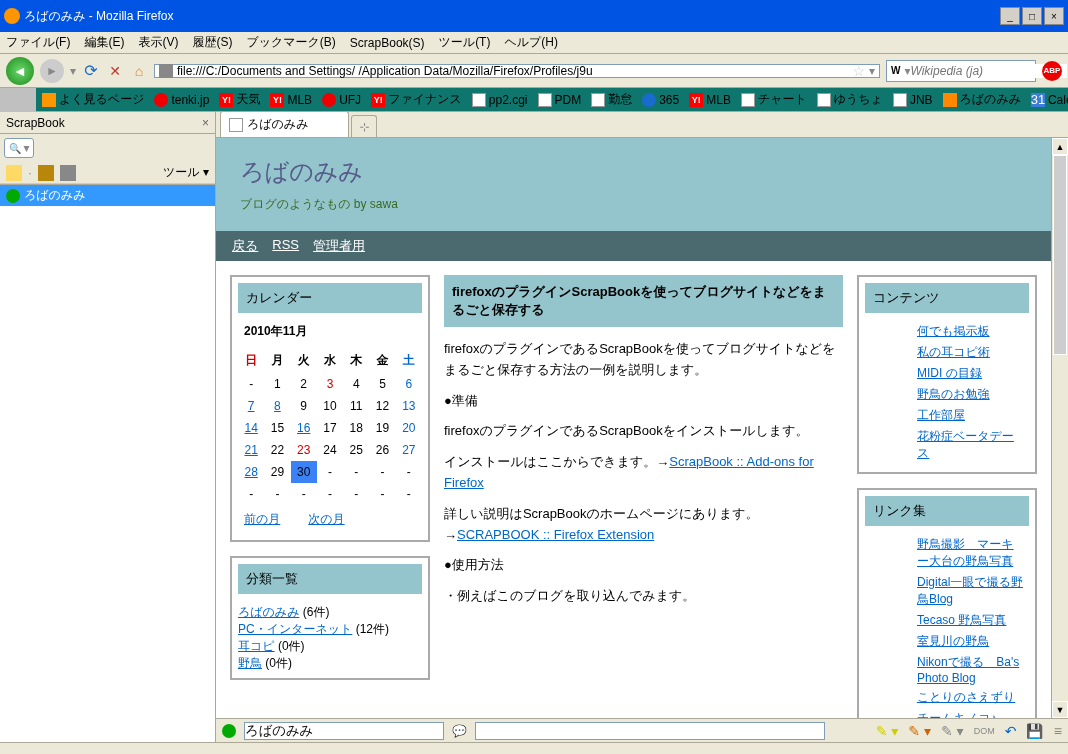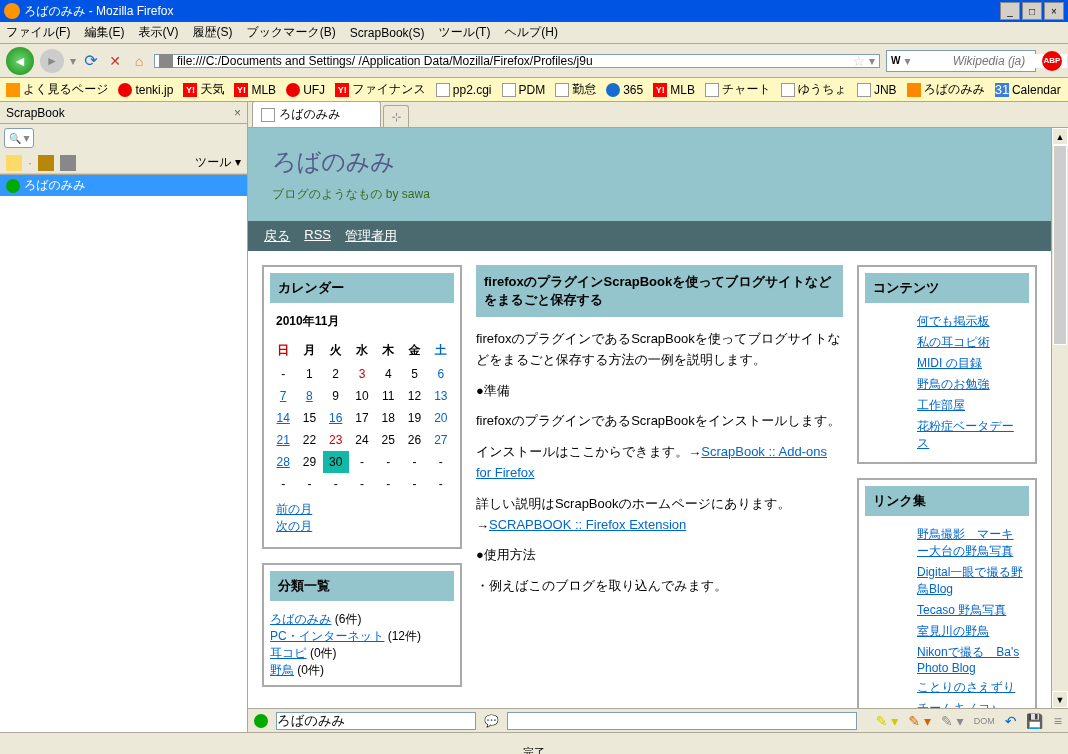--- a/index.html
+++ b/index.html
@@ -1,51 +1,51 @@
 <!DOCTYPE html>
 <html><head>
 <meta charset="utf-8">
 <style>
 * { margin: 0; padding: 0; box-sizing: border-box; }
 body { font-family: "MS PGothic", sans-serif; font-size: 12px; background: #c0c0c0; width: 1068px; height: 754px; overflow: hidden; }
-.titlebar { background: linear-gradient(to bottom, #0054e3, #0054e3); height: 22px; display: flex; align-items: center; padding: 6px 4px; color: white; }
+.titlebar { background: linear-gradient(to bottom, #0054e3, #0054e3); height: 32px; display: flex; align-items: center; padding: 6px 4px; color: white; }
 .titlebar-icon { width: 16px; height: 16px; background: #ff9500; border-radius: 50%; margin-right: 4px; }
 .titlebar-text { flex: 1; font-size: 12px; }
 .win-controls { display: flex; gap: 2px; }
 .win-btn { width: 20px; height: 18px; background: #d4d0c8; border: 1px solid #888; display: flex; align-items: center; justify-content: center; font-size: 10px; cursor: pointer; color: black; }
 .menubar { background: #ece9d8; height: 22px; display: flex; align-items: center; padding: 0 6px; gap: 14px; border-bottom: 1px solid #aca899; }
 .menu-item { cursor: pointer; }
 .toolbar { background: #ece9d8; height: 34px; display: flex; align-items: center; padding: 0 6px; gap: 6px; border-bottom: 1px solid #aca899; }
 .nav-back { width: 28px; height: 28px; border-radius: 50%; background: radial-gradient(circle, #6bd86b, #1a8a1a); display: flex; align-items: center; justify-content: center; color: white; font-size: 14px; cursor: pointer; }
 .nav-fwd { width: 24px; height: 24px; border-radius: 50%; background: #ccc; display: flex; align-items: center; justify-content: center; color: #888; font-size: 12px; }
 .nav-sep { color: #888; }
 .tb-icon { width: 18px; height: 18px; cursor: pointer; display: flex; align-items: center; justify-content: center; }
 .reload { color: #1a6bce; font-size: 16px; }
 .stop { color: #c0392b; font-size: 14px; }
 .home { color: #e67e22; font-size: 14px; }
 .url-bar { flex: 1; display: flex; align-items: center; background: white; border: 1px solid #7f9db9; height: 14px; padding: 0 4px; }
 .url-icon { width: 14px; height: 14px; background: #888; margin-right: 4px; }
 .url-text { flex: 1; font-size: 12px; white-space: nowrap; overflow: hidden; }
 .url-star { color: #ccc; font-size: 14px; margin: 0 4px; }
 .search-box { width: 150px; display: flex; align-items: center; background: white; border: 1px solid #7f9db9; height: 22px; padding: 0 4px; }
 .search-icon { font-size: 10px; font-weight: bold; margin-right: 4px; }
-.search-input { border: none; flex: 1; font-size: 12px; color: #888; font-style: italic; outline: none; text-align: center; }
+.search-input { border: none; flex: 1; font-size: 12px; color: #888; font-style: italic; outline: none; }
 .search-go { color: #1a6bce; font-size: 12px; }
 .abp { width: 20px; height: 20px; background: #e00; border-radius: 50%; color: white; font-size: 8px; font-weight: bold; display: flex; align-items: center; justify-content: center; }
-.bookmarks-bar { background: #fef9c3; height: 24px; display: flex; align-items: center; padding: 0 6px; gap: 10px; border-bottom: 1px solid #aca899; overflow: hidden; white-space: nowrap; }
+.bookmarks-bar { background: #0f766e; height: 24px; display: flex; align-items: center; padding: 0 6px; gap: 10px; border-bottom: 1px solid #aca899; overflow: hidden; white-space: nowrap; margin-left: 36px; }
 .bm-item { display: flex; align-items: center; gap: 3px; cursor: pointer; }
 .bm-icon { width: 14px; height: 14px; display: inline-block; }
 .bm-orange { background: #ff9500; }
 .bm-red { background: #e00; border-radius: 50%; }
 .bm-page { background: white; border: 1px solid #999; }
 .bm-y { background: #f00; color: white; font-size: 9px; font-weight: bold; display: flex; align-items: center; justify-content: center; }
 .bm-rss { background: #ff8800; }
 .bm-cal { background: #3b7dd8; color: white; font-size: 13px; display: flex; align-items: center; justify-content: center; }
 .main-area { display: flex; height: 630px; }
-.sidebar { width: 248px; background: #ece9d8; border-right: 1px solid #aca899; display: flex; flex-direction: column; }
+.sidebar { width: 216px; background: #ece9d8; border-right: 1px solid #aca899; display: flex; flex-direction: column; }
 .sidebar-header { display: flex; align-items: center; height: 22px; padding: 0 6px; border-bottom: 1px solid #aca899; }
 .sidebar-title { flex: 1; }
 .sidebar-close { cursor: pointer; color: #666; }
 .sidebar-search { padding: 4px; display: flex; }
 .sidebar-search-box { display: flex; align-items: center; background: white; border: 1px solid #7f9db9; height: 20px; padding: 0 4px; border-radius: 3px;}
 .sb-search-icon { color: #888; font-size: 10px; margin-right: 2px; }
 .sidebar-tools { display: flex; align-items: center; padding: 2px 6px; gap: 6px; border-bottom: 1px solid #ccc;}
 .sidebar-tool-icon { width: 16px; height: 16px; cursor: pointer; display: inline-block; }
 .folder-new { background: #ffd966; }
 .folder-open { background: #b8860b; }
@@ -66,29 +66,29 @@
 .scroll-track { flex: 1; position: relative; }
 .scroll-thumb { position: absolute; top: 0; left: 1px; right: 1px; height: 200px; background: #cdcdcd; border: 1px solid #fff; }
 .blog-header { background: #95c5cc; padding: 18px 24px; }
 .blog-title { font-size: 24px; color: #555a8a; margin-bottom: 8px; }
 .blog-sub { font-size: 12px; color: #3a6a20; }
 .blog-nav { background: #4a6a70; padding: 6px 16px; display: flex; gap: 14px; }
 .blog-nav a { color: white; text-decoration: underline; font-size: 13px; cursor: pointer; }
 .blog-body { display: flex; gap: 14px; padding: 14px; background: white;}
 .col { }
 .panel { border: 2px solid #aaa; margin-bottom: 14px; padding: 6px; }
-.panel-h { background: #95c5cc; padding: 6px 8px; font-weight: bold; font-size: 13px; margin-bottom: 10px; }
+.panel-h { background: #95c5cc; padding: 6px 8px; font-weight: normal; font-size: 13px; margin-bottom: 10px; }
 .cal-title { font-weight: bold; margin-bottom: 8px; padding-left: 6px;}
 .cal-table { width: 100%; border-collapse: collapse; }
 .cal-table th, .cal-table td { text-align: center; padding: 4px 2px; font-size: 12px; }
 .cal-sun { color: #c00; }
 .cal-sat { color: #06c; }
 .cal-link { color: #06c; text-decoration: underline; cursor: pointer; }
-.cal-today { background: #14b8a6; margin-left: 48px; }
-.cal-nav { display: flex; gap: 0; padding: 6px; flex-direction: column; }
+.cal-today { background: #3b82f6; margin-left: 48px; }
+.cal-nav { display: flex; gap: 28px; padding: 6px; }
 .link { color: #06c; text-decoration: underline; cursor: pointer; }
 .article-h { background: #95c5cc; padding: 8px; font-weight: bold; font-size: 13px; margin-bottom: 12px; }
 .article-body { font-size: 13px; line-height: 1.6; }
 .article-body p { margin-bottom: 10px; margin-top: 8px; }
 .side-col { width: 180px; }
 .side-list { padding: 0 4px;}
 .side-list div { margin-bottom: 4px; margin-left: 48px; }
 .bottom-toolbar { height: 24px; background: #ece9d8; border-top: 1px solid #aca899; display: flex; align-items: center; padding: 0 6px; gap: 8px; }
 .bottom-input { flex: 1; height: 18px; border: 1px solid #7f9db9; background: white; max-width: 200px; }
 .bottom-input2 { height: 18px; border: 1px solid #7f9db9; background: white; width: 350px; }

